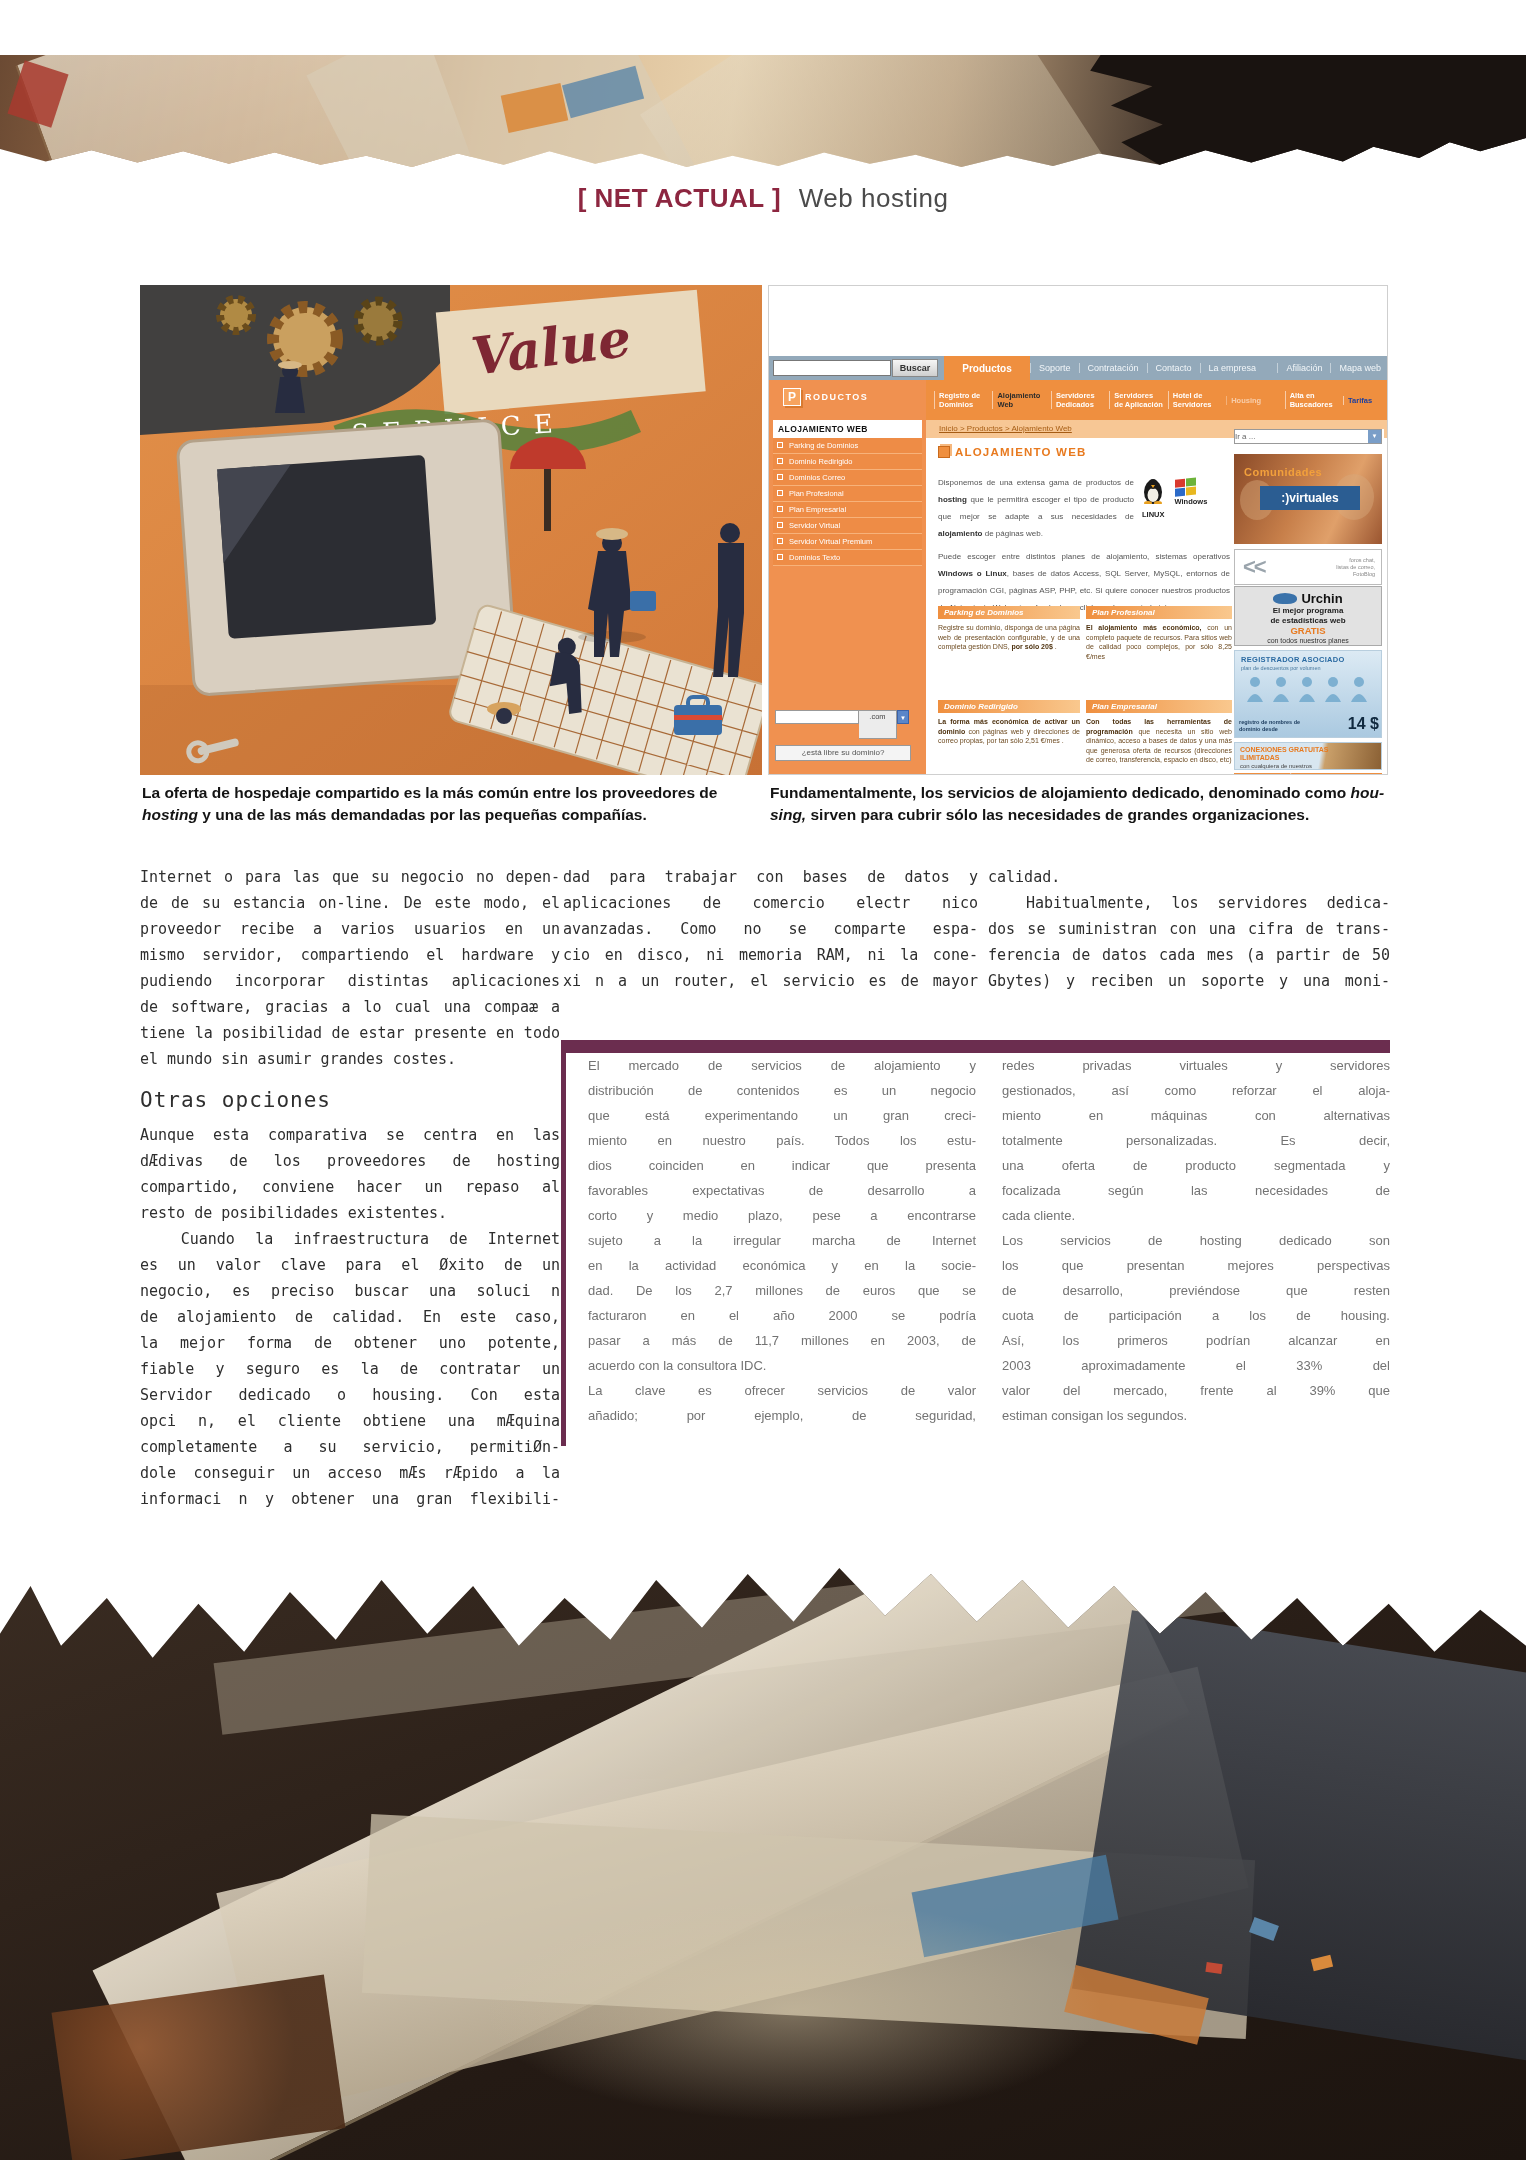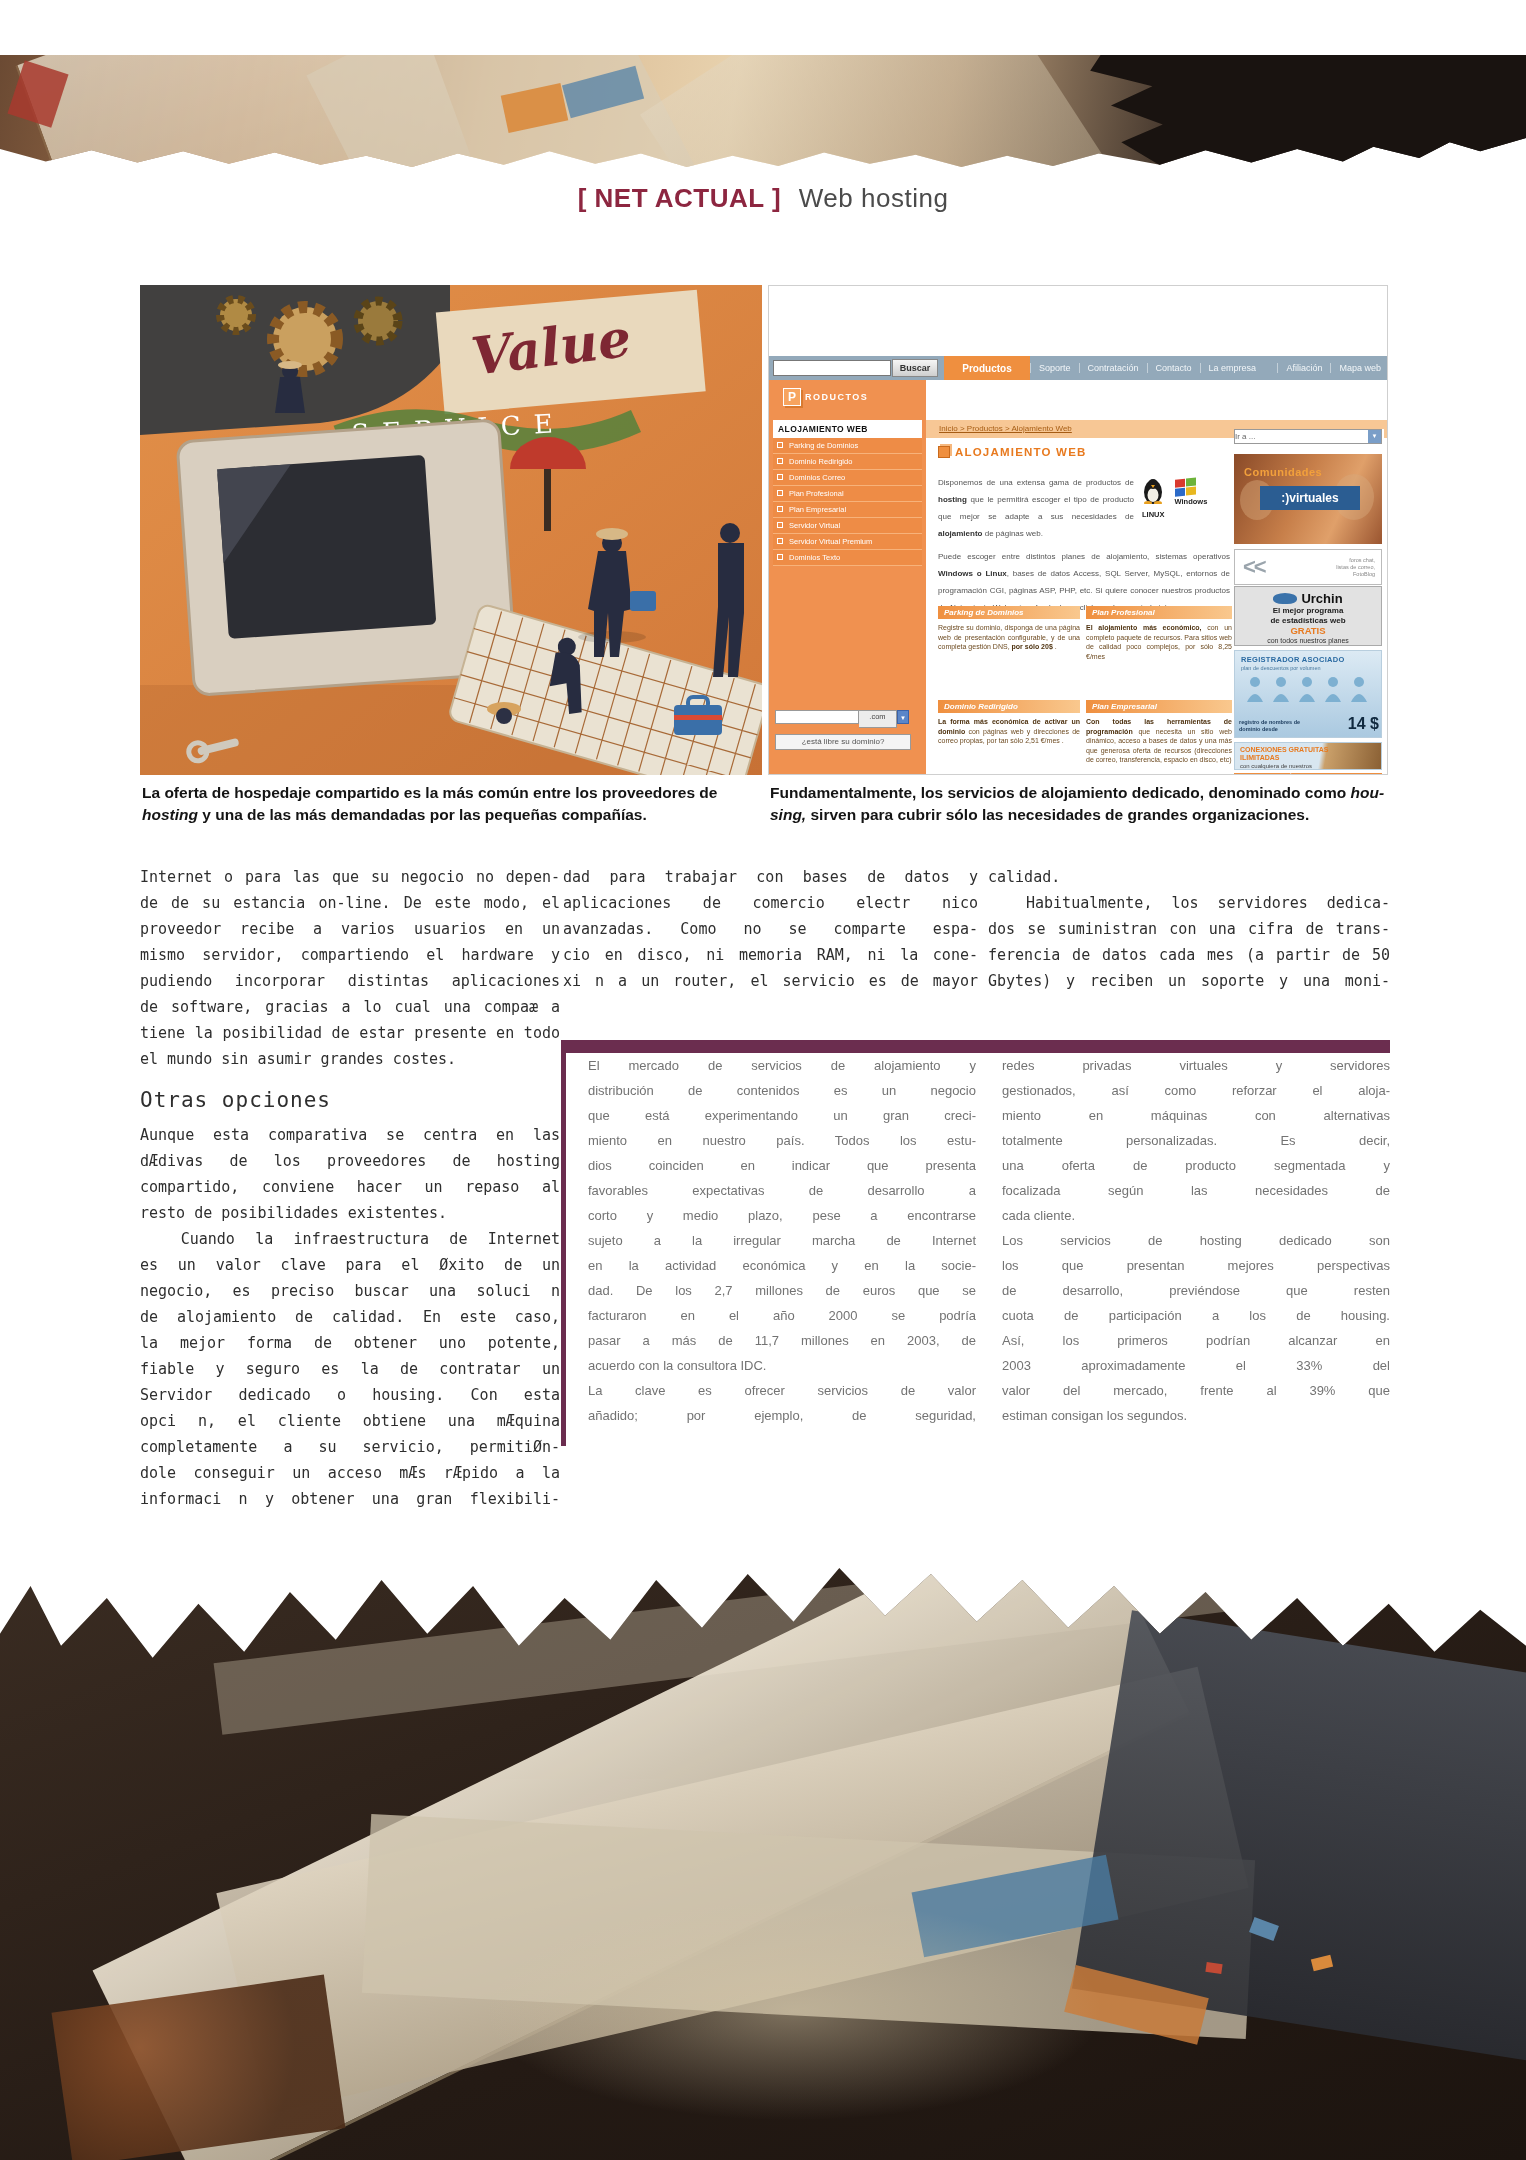--- a/index.html
+++ b/index.html
@@ -97,21 +97,21 @@
   .as-plogo{margin:8px 6px 0 14px;display:flex;align-items:center;}
   .p-badge{width:18px;height:18px;background:#f7a45f;border:1px solid #fff;color:#fff;font-weight:bold;font-size:12px;text-align:center;line-height:16px;margin-right:4px;box-shadow:2px 2px 0 #d97a30;}
   .p-word{color:#fff;font-weight:bold;font-size:9px;letter-spacing:1.5px;}
   .as-menu{margin:14px 4px 0 4px;}
   .as-menu-head{background:#fff;color:#111;font-weight:bold;font-size:8.5px;padding:4px 5px;letter-spacing:.4px;}
   .as-menu-item{height:16px;background:#ee8c46;border-bottom:1px solid #f7b27a;color:#fff;font-size:7.5px;line-height:15px;padding-left:16px;position:relative;white-space:nowrap;overflow:hidden;}
   .as-menu-item .sq{position:absolute;left:4px;top:4px;width:6px;height:6px;border:1px solid #fff;}
   .as-domain{position:absolute;left:6px;top:330px;width:145px;}
   .as-domain-row{display:flex;}
   .as-domain-input{width:84px;height:14px;border:1px solid #999;background:#fff;font-size:8px;}
-  .as-tld{width:38px;height:18px;border:1px solid #999;border-left:none;background:#ececec;font-size:7.5px;color:#444;line-height:12px;text-align:center;}
+  .as-tld{width:38px;height:29px;border:1px solid #999;border-left:none;background:#ececec;font-size:7.5px;color:#444;line-height:12px;text-align:center;}
   .as-tld-arrow{width:12px;height:14px;background:#5b86c8;color:#fff;font-size:6px;text-align:center;line-height:14px;border:1px solid #3a62a8;}
   .as-domain-btn{margin-top:6px;width:136px;height:16px;background:#f4f4f4;border:1px solid #999;font-size:8px;color:#555;text-align:center;line-height:14px;}
   .as-main{position:absolute;left:157px;top:152px;width:306px;height:338px;background:#fff;}
   .as-h1{position:absolute;left:12px;top:8px;display:flex;align-items:center;}
   .as-h1-icon{width:12px;height:12px;background:#ef8f3f;border:1px solid #c96a1c;margin-right:5px;box-shadow:2px -2px 0 #f6b87e;}
   .as-h1-text{color:#e87a1f;font-weight:bold;font-size:11.5px;letter-spacing:1.2px;}
   .as-p{position:absolute;font-size:8px;line-height:17px;color:#555;text-align:justify;}
   .as-p b{color:#333;}
   .as-intro1{left:12px;top:36px;width:196px;}
   .as-intro2{left:12px;top:110px;width:292px;}
@@ -263,20 +263,30 @@
     <div class="as-tab-prod">Productos</div>
     <span class="as-navlink">Soporte</span>
     <span class="as-navlink">Contratación</span>
     <span class="as-navlink">Contacto</span>
     <span class="as-navlink">La empresa</span>
     <div class="as-nav-right">
       <span class="as-navlink">Afiliación</span>
       <span class="as-navlink">Mapa web</span>
     </div>
   </div>
+  <div class="as-subnav">
+    <span class="as-subitem">Registro de Dominios</span>
+    <span class="as-subitem active">Alojamiento Web</span>
+    <span class="as-subitem">Servidores Dedicados</span>
+    <span class="as-subitem">Servidores de Aplicación</span>
+    <span class="as-subitem">Hotel de Servidores</span>
+    <span class="as-subitem" style="opacity:.55">Housing</span>
+    <span class="as-subitem">Alta en Buscadores</span>
+    <span class="as-subitem tarifas">Tarifas</span>
+  </div>
   <div class="as-crumb">Inicio &gt; Productos &gt; Alojamiento Web</div>
 
   <div class="as-side">
     <div class="as-plogo">
       <span class="p-badge">P</span>
       <span class="p-word">RODUCTOS</span>
     </div>
     <div class="as-menu">
       <div class="as-menu-head">ALOJAMIENTO WEB</div>
       <div class="as-menu-item"><span class="sq"></span><span>Parking de Dominios</span></div>

